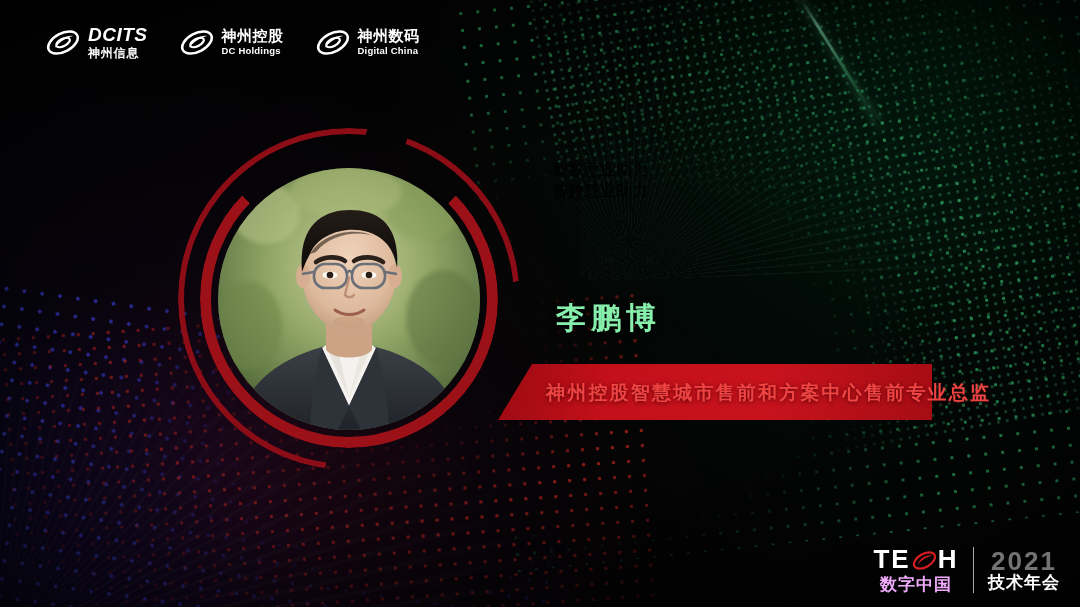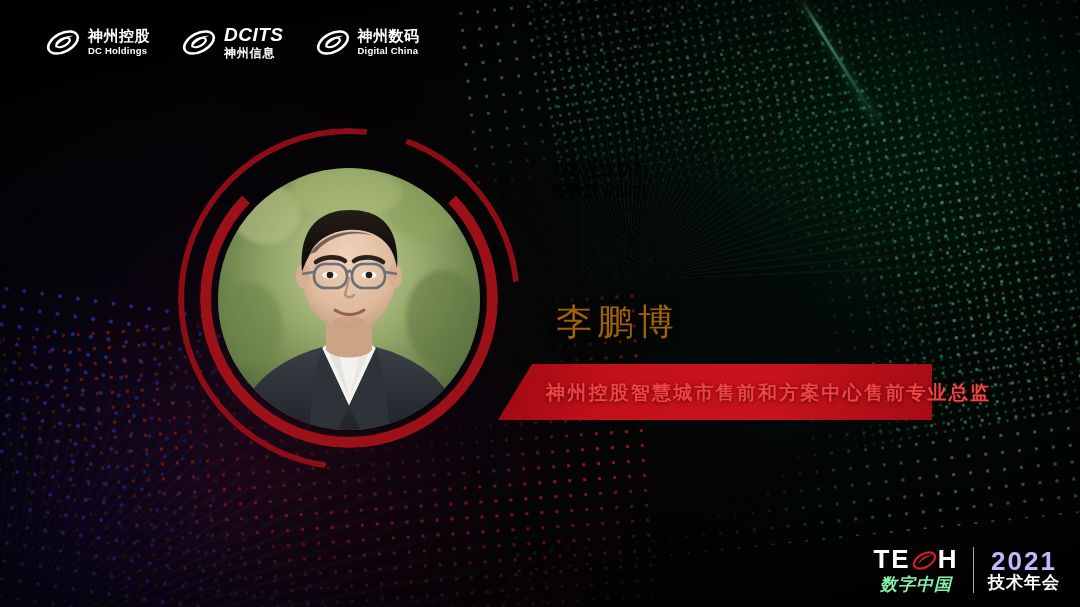--- a/index.html
+++ b/index.html
@@ -217,24 +217,24 @@
 
   
   .title-block {
     position: absolute;
     left: 552px; top: 160px;
     z-index: 16;
   }
   .speaker-name {
     position: absolute;
     left: 556px; top: 298px;
-    color: #a16207;
+    color: #86efac;
     font-family: "Liberation Serif", serif;
-    font-size: 36px;
-    font-weight: normal;
+    font-size: 30px;
+    font-weight: bold;
     letter-spacing: 5px;
     z-index: 16;
     text-shadow: 0 2px 8px rgba(0,0,0,0.9);
   }
 
   
   .role-banner {
     position: absolute;
     left: 498px; top: 364px;
     width: 434px; height: 56px;
@@ -276,36 +276,35 @@
     line-height: 1;
     display: flex;
     align-items: center;
   }
   .ev-tech .swoosh {
     display: inline-block;
     width: 25px; height: 21px;
     margin: 0 1px;
   }
   .ev-cn {
-    color: #86efac;
+    color: #f0abfc;
     font-size: 17px;
     font-weight: bold;
     letter-spacing: 1px;
     margin-top: 4px;
     line-height: 1;
-    font-style: italic;
   }
   .ev-divider {
     width: 1.5px;
     height: 46px;
     background: rgba(255,255,255,0.65);
   }
   .ev-right { display: flex; flex-direction: column; align-items: center; }
   .ev-year {
-    color: #c4b5fd;
+    color: #737373;
     font-size: 26px;
     font-weight: bold;
     letter-spacing: 2px;
     line-height: 1;
   }
   .ev-sub {
     color: #ffffff;
     font-size: 17px;
     font-weight: bold;
     letter-spacing: 1px;
@@ -331,36 +330,36 @@
 
     <div class="logo-unit">
       <span class="logo-mark">
         <svg viewBox="0 0 34 27" xmlns="http://www.w3.org/2000/svg">
           <ellipse cx="17" cy="13.5" rx="16" ry="9.2" fill="none" stroke="#ffffff" stroke-width="2.6" transform="rotate(-28 17 13.5)"></ellipse>
           <path d="M9 19 C11 9, 23 6, 27 7 C20 9, 13 13, 9 19 Z" fill="#ffffff"></path>
           <ellipse cx="17" cy="13.5" rx="7.5" ry="3.6" fill="none" stroke="#ffffff" stroke-width="2.2" transform="rotate(-28 17 13.5)"></ellipse>
         </svg>
       </span>
       <span class="logo-text">
-        <span class="logo-cn">神州控股</span>
-        <span class="logo-en">DC Holdings</span>
+        <span class="logo-latin">DCITS</span>
+        <span class="logo-sub-cn">神州信息</span>
       </span>
     </div>
 
     <div class="logo-unit">
       <span class="logo-mark">
         <svg viewBox="0 0 34 27" xmlns="http://www.w3.org/2000/svg">
           <ellipse cx="17" cy="13.5" rx="16" ry="9.2" fill="none" stroke="#ffffff" stroke-width="2.6" transform="rotate(-28 17 13.5)"></ellipse>
           <path d="M9 19 C11 9, 23 6, 27 7 C20 9, 13 13, 9 19 Z" fill="#ffffff"></path>
           <ellipse cx="17" cy="13.5" rx="7.5" ry="3.6" fill="none" stroke="#ffffff" stroke-width="2.2" transform="rotate(-28 17 13.5)"></ellipse>
         </svg>
       </span>
       <span class="logo-text">
-        <span class="logo-latin">DCITS</span>
-        <span class="logo-sub-cn">神州信息</span>
+        <span class="logo-cn">神州控股</span>
+        <span class="logo-en">DC Holdings</span>
       </span>
     </div>
 
     <div class="logo-unit">
       <span class="logo-mark">
         <svg viewBox="0 0 34 27" xmlns="http://www.w3.org/2000/svg">
           <ellipse cx="17" cy="13.5" rx="16" ry="9.2" fill="none" stroke="#ffffff" stroke-width="2.6" transform="rotate(-28 17 13.5)"></ellipse>
           <path d="M9 19 C11 9, 23 6, 27 7 C20 9, 13 13, 9 19 Z" fill="#ffffff"></path>
           <ellipse cx="17" cy="13.5" rx="7.5" ry="3.6" fill="none" stroke="#ffffff" stroke-width="2.2" transform="rotate(-28 17 13.5)"></ellipse>
         </svg>

